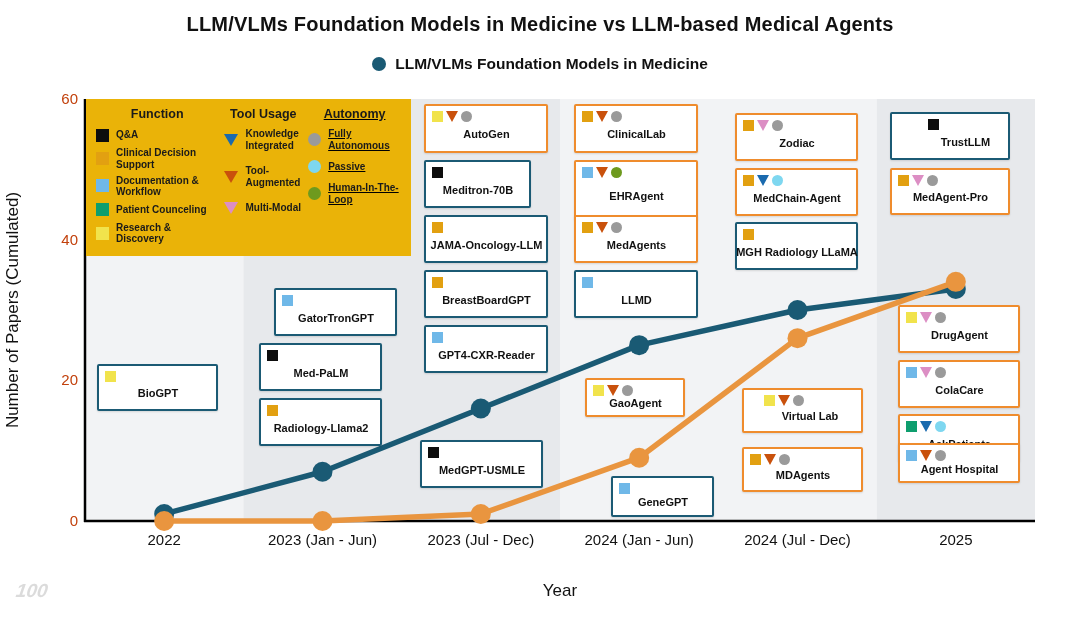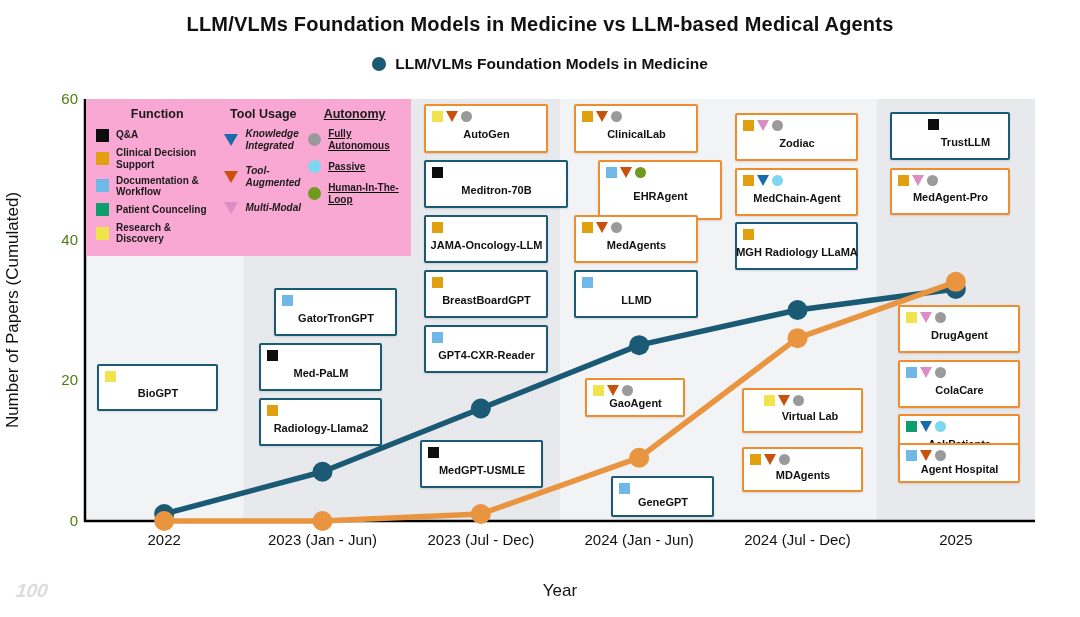--- a/index.html
+++ b/index.html
@@ -10,21 +10,21 @@
     font-size:20px; font-weight:600; color:#111; letter-spacing:.2px; }
 
   .series-legend { position:absolute; top:55px; left:0; width:1080px; display:flex;
     justify-content:center; gap:42px; align-items:center; }
   .series-legend .item { display:flex; align-items:center; gap:9px; font-size:15.5px;
     font-weight:600; color:#111; }
   .series-legend .dot { width:14px; height:14px; border-radius:50%; }
 
   svg#plot { position:absolute; left:0; top:0; }
 
-  .ytick { position:absolute; width:40px; text-align:right; font-size:15px; color:#4d7c0f; }
+  .ytick { position:absolute; width:40px; text-align:right; font-size:15px; color:#c2410c; }
   .xtick { position:absolute; width:160px; text-align:center; font-size:15px; color:#111; }
   .y-axis-label { position:absolute; left:-122px; top:300px; width:270px; text-align:center;
     font-size:17px; color:#111; transform:rotate(-90deg); }
   .x-axis-label { position:absolute; top:581px; left:0; width:1120px; text-align:center;
     font-size:17px; color:#111; }
 
   
   .model-box { position:absolute; background:#fff; border-radius:2px;
     display:flex; flex-direction:column; padding:4px 5px 3px 6px;
     box-shadow:0 1px 2px rgba(0,0,0,.12); }
@@ -33,30 +33,30 @@
   .model-box .icons { display:flex; align-items:center; gap:3px; height:12px; }
   .model-box .label { flex:1; display:flex; align-items:center; justify-content:center;
     font-size:11px; font-weight:700; color:#111; white-space:nowrap; padding-bottom:2px; }
   .sq { width:11px; height:11px; display:inline-block; }
   .tri { width:0; height:0; border-left:6px solid transparent; border-right:6px solid transparent;
     border-top:11px solid #000; display:inline-block; }
   .circ { width:11px; height:11px; border-radius:50%; display:inline-block; }
 
   
   .legend-panel { position:absolute; left:86px; top:99px; width:325px; height:157px;
-    background:#f9a8d4; display:flex; padding:8px 10px 6px 10px; gap:6px; }
+    background:#eab308; display:flex; padding:8px 10px 6px 10px; gap:6px; }
   .legend-col { display:flex; flex-direction:column; }
   .legend-col .hdr { font-size:12.5px; font-weight:700; color:#1a1a1a; text-align:center;
     margin-bottom:7px; }
   .legend-item { display:flex; align-items:center; gap:7px; font-size:10px; font-weight:700;
     color:#1a1a1a; line-height:1.15; }
   .legend-col.c-function { width:145px; }
   .legend-col.c-function .legend-item { margin-bottom:6px; min-height:14px; }
   .legend-col.c-tool { width:92px; }
-  .legend-col.c-tool .legend-item { margin-bottom:14px;font-style:italic; }
+  .legend-col.c-tool .legend-item { margin-bottom:14px; }
   .legend-col.c-autonomy { width:110px;text-decoration:underline; }
   .legend-col.c-autonomy .legend-item { margin-bottom:9px; }
   .legend-item .mk { flex:0 0 auto; }
   .legend-item .sq { width:13px; height:13px; }
   .legend-item .circ { width:13px; height:13px; }
   .legend-item .tri { border-left-width:7px; border-right-width:7px; border-top-width:12px; }
 
   .watermark { position:absolute; left:16px; top:580px; display:flex; align-items:center; gap:8px;
     color:rgba(190,190,190,.55); font-weight:700; font-size:21px; letter-spacing:3px;
     user-select:none; }
@@ -143,21 +143,21 @@
         <div class="label">Radiology-Llama2</div>
       </div>
       <div class="model-box agent" style="left: 424px; top: 104px; width: 124px; height: 49px;">
         <div class="icons">
           <span class="sq" style="background: rgb(241, 227, 76);"></span>
           <span class="tri" style="border-top-color: rgb(201, 81, 12);"></span>
           <span class="circ" style="background: rgb(154, 154, 154);"></span>
         </div>
         <div class="label">AutoGen</div>
       </div>
-      <div class="model-box foundation" style="left: 424px; top: 160px; width: 144px; height: 48px;">
+      <div class="model-box foundation" style="left: 424px; top: 160px; width: 107px; height: 48px;">
         <div class="icons">
           <span class="sq" style="background: rgb(13, 13, 13);"></span>
         </div>
         <div class="label">Meditron-70B</div>
       </div>
       <div class="model-box foundation" style="left: 424px; top: 215px; width: 124px; height: 48px;">
         <div class="icons">
           <span class="sq" style="background: rgb(226, 160, 17);"></span>
         </div>
         <div class="label">JAMA-Oncology-LLM</div>
@@ -181,21 +181,21 @@
         <div class="label">MedGPT-USMLE</div>
       </div>
       <div class="model-box agent" style="left: 574px; top: 104px; width: 124px; height: 49px;">
         <div class="icons">
           <span class="sq" style="background: rgb(226, 160, 17);"></span>
           <span class="tri" style="border-top-color: rgb(201, 81, 12);"></span>
           <span class="circ" style="background: rgb(154, 154, 154);"></span>
         </div>
         <div class="label">ClinicalLab</div>
       </div>
-      <div class="model-box agent" style="left: 574px; top: 160px; width: 124px; height: 60px; margin-left: 24px;">
+      <div class="model-box agent" style="left: 574px; top: 160px; width: 124px; height: 60px;">
         <div class="icons">
           <span class="sq" style="background: rgb(111, 184, 232);"></span>
           <span class="tri" style="border-top-color: rgb(201, 81, 12);"></span>
           <span class="circ" style="background: rgb(110, 154, 30);"></span>
         </div>
         <div class="label">EHRAgent</div>
       </div>
       <div class="model-box agent" style="left: 574px; top: 215px; width: 124px; height: 48px;">
         <div class="icons">
           <span class="sq" style="background: rgb(226, 160, 17);"></span>

